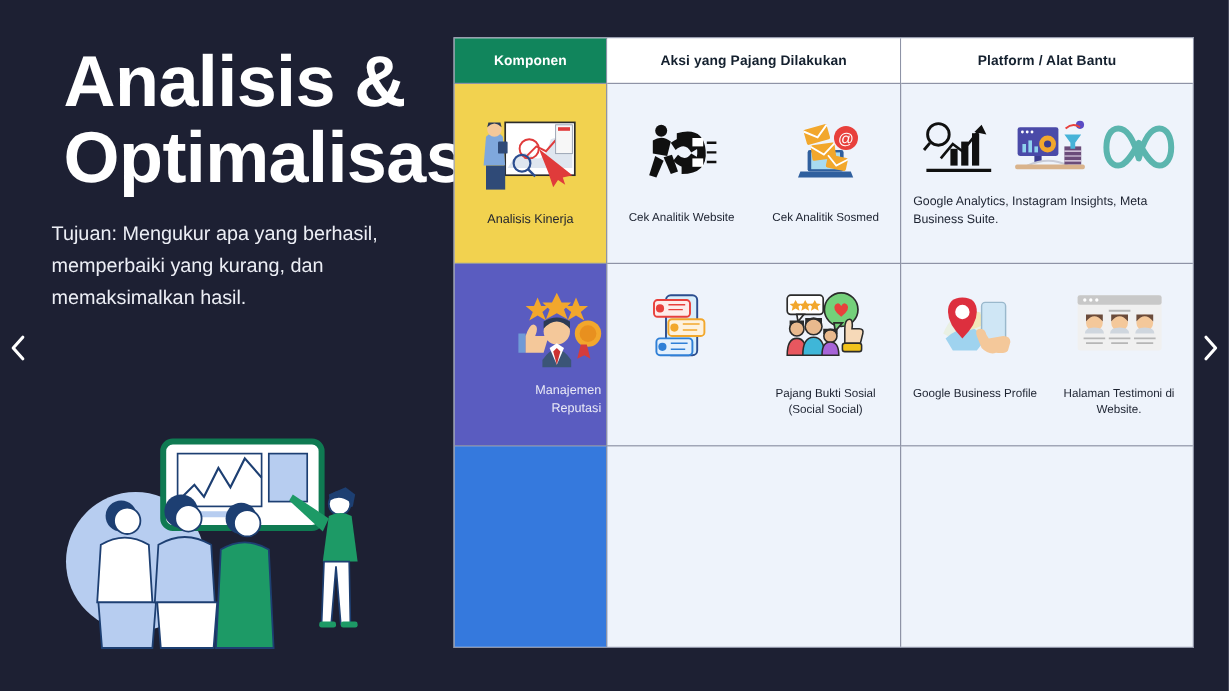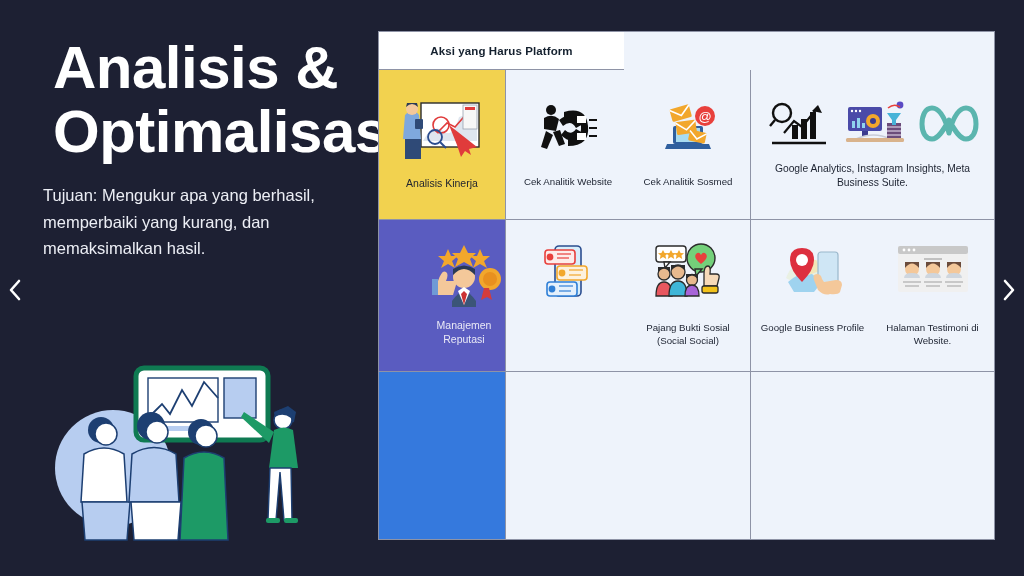--- a/index.html
+++ b/index.html
@@ -68,32 +68,32 @@
   .head .cell span{
     font-size:11.5px;font-weight:bold;color:#14202e;letter-spacing:0.1px;
   }
   .head .c1 span{color:#ffffff;}
 
   .r1 .c1{background:#f2d24f;}
   .r2 .c1{background:#5a5cc0;padding-left:44px;}
   .r3 .c1{background:#3579dd;}
 
   .comp-label{
-    font-size:10.5px;color:#23262f;text-align:center;line-height:1.35;
+    font-size:10.5px;color:#23262f;text-align:right;line-height:1.35;
     margin-top:7px;padding:0 4px;
   }
   .r2 .comp-label{color:#e9e9f6;}
 
   .icons{display:flex;align-items:flex-start;justify-content:center;gap:16px;width:100%;}
   .iconbox{display:flex;flex-direction:column;align-items:center;width:104px;}
   .icap{
     font-size:9.7px;color:#1c2230;text-align:center;line-height:1.34;margin-top:19px;
   }
   .platcap{
-    font-size:10.3px;color:#1c2230;text-align:center;line-height:1.4;margin-top:9px;
+    font-size:10.3px;color:#1c2230;text-align:left;line-height:1.4;margin-top:9px;
     padding:0 10px;
   }
   .plat-icons{display:flex;align-items:center;justify-content:center;gap:12px;}
   svg{overflow:visible;}
 </style>
 </head>
 <body>
 
 <div class="slide">
 
@@ -153,22 +153,28 @@
     <span>
       <svg width="14" height="24" viewBox="0 0 14 24">
         <polyline points="3,3 11,12 3,21" fill="none" stroke="#ffffff" stroke-width="2.6" stroke-linecap="round" stroke-linejoin="round"></polyline>
       </svg>
     </span>
   </div>
 
   <div class="table">
 
     <div class="row head">
+      <div class="cell c1">
+        <span>Komponen</span>
+      </div>
       <div class="cell c2">
-        <span>Aksi yang Harus Platform</span>
+        <span>Aksi yang Pajang Dilakukan</span>
+      </div>
+      <div class="cell c3">
+        <span>Platform / Alat Bantu</span>
       </div>
     </div>
 
     <div class="row r1">
       <div class="cell c1">
         <span>
           <svg width="90" height="66" viewBox="0 0 90 66">
             <rect x="24" y="4" width="58" height="44" fill="#ffffff" stroke="#2b2b2b" stroke-width="1.4"></rect>
             <path d="M26 42 q10 -18 20 -10 t16 -14 l18 -6 0 30 z" fill="#dfe6ef"></path>
             <polyline points="40,34 50,24 58,28 72,12" fill="none" stroke="#e03b3b" stroke-width="1.6"></polyline>

